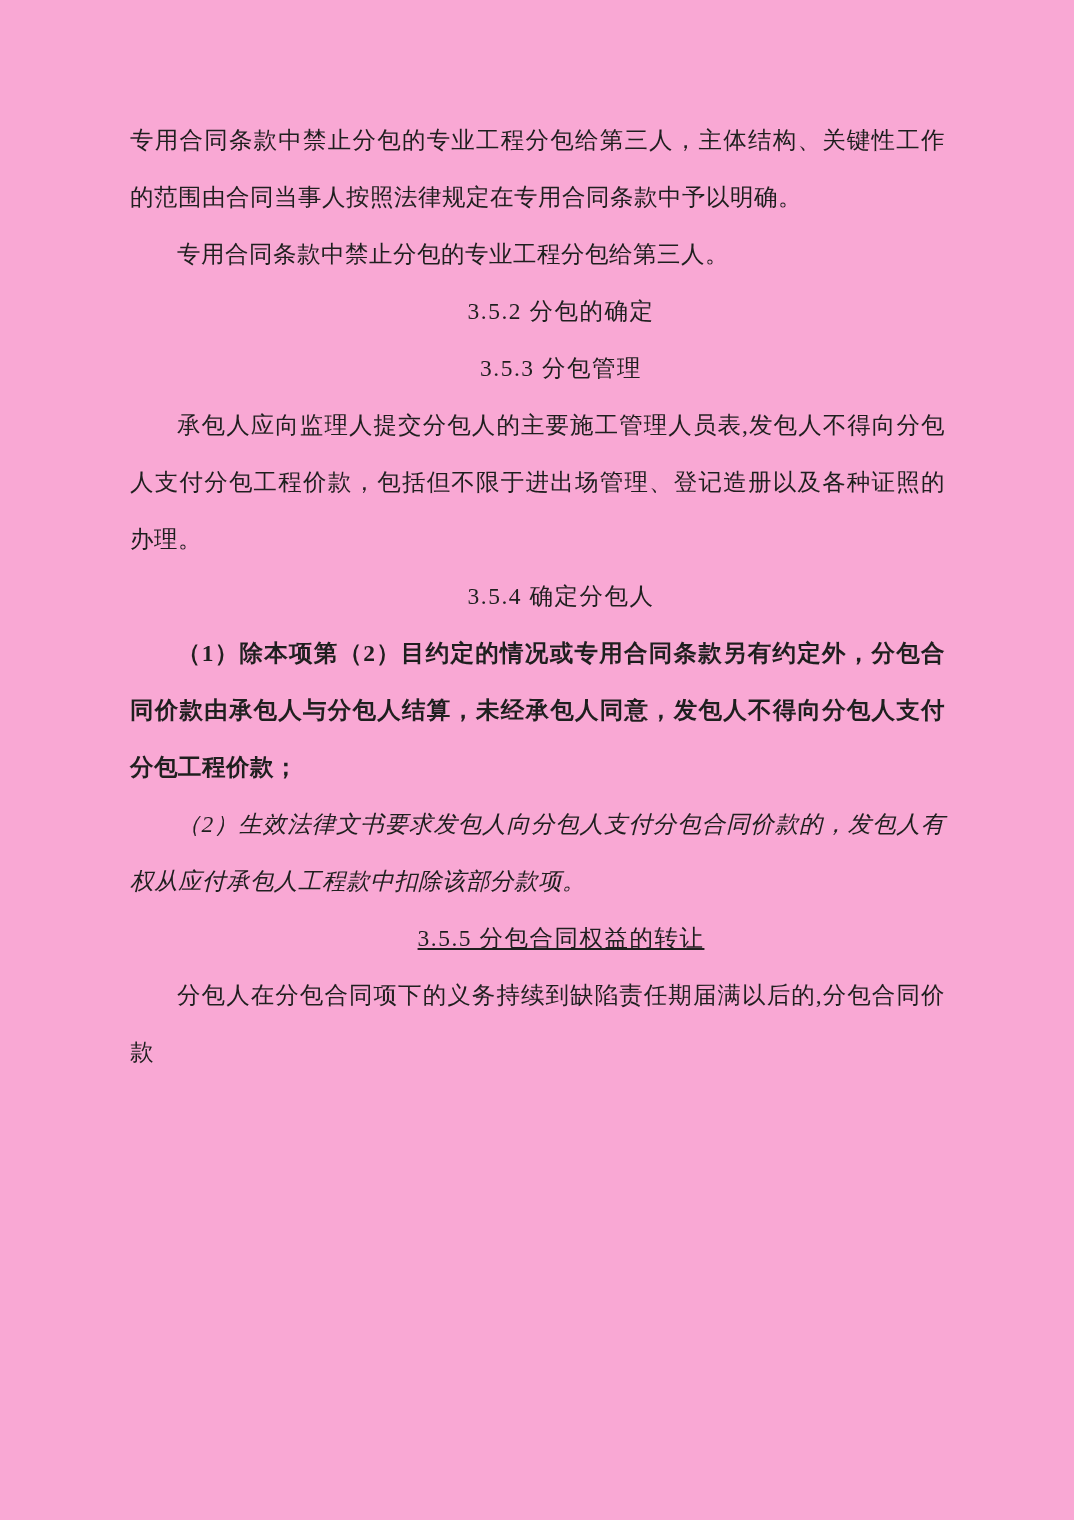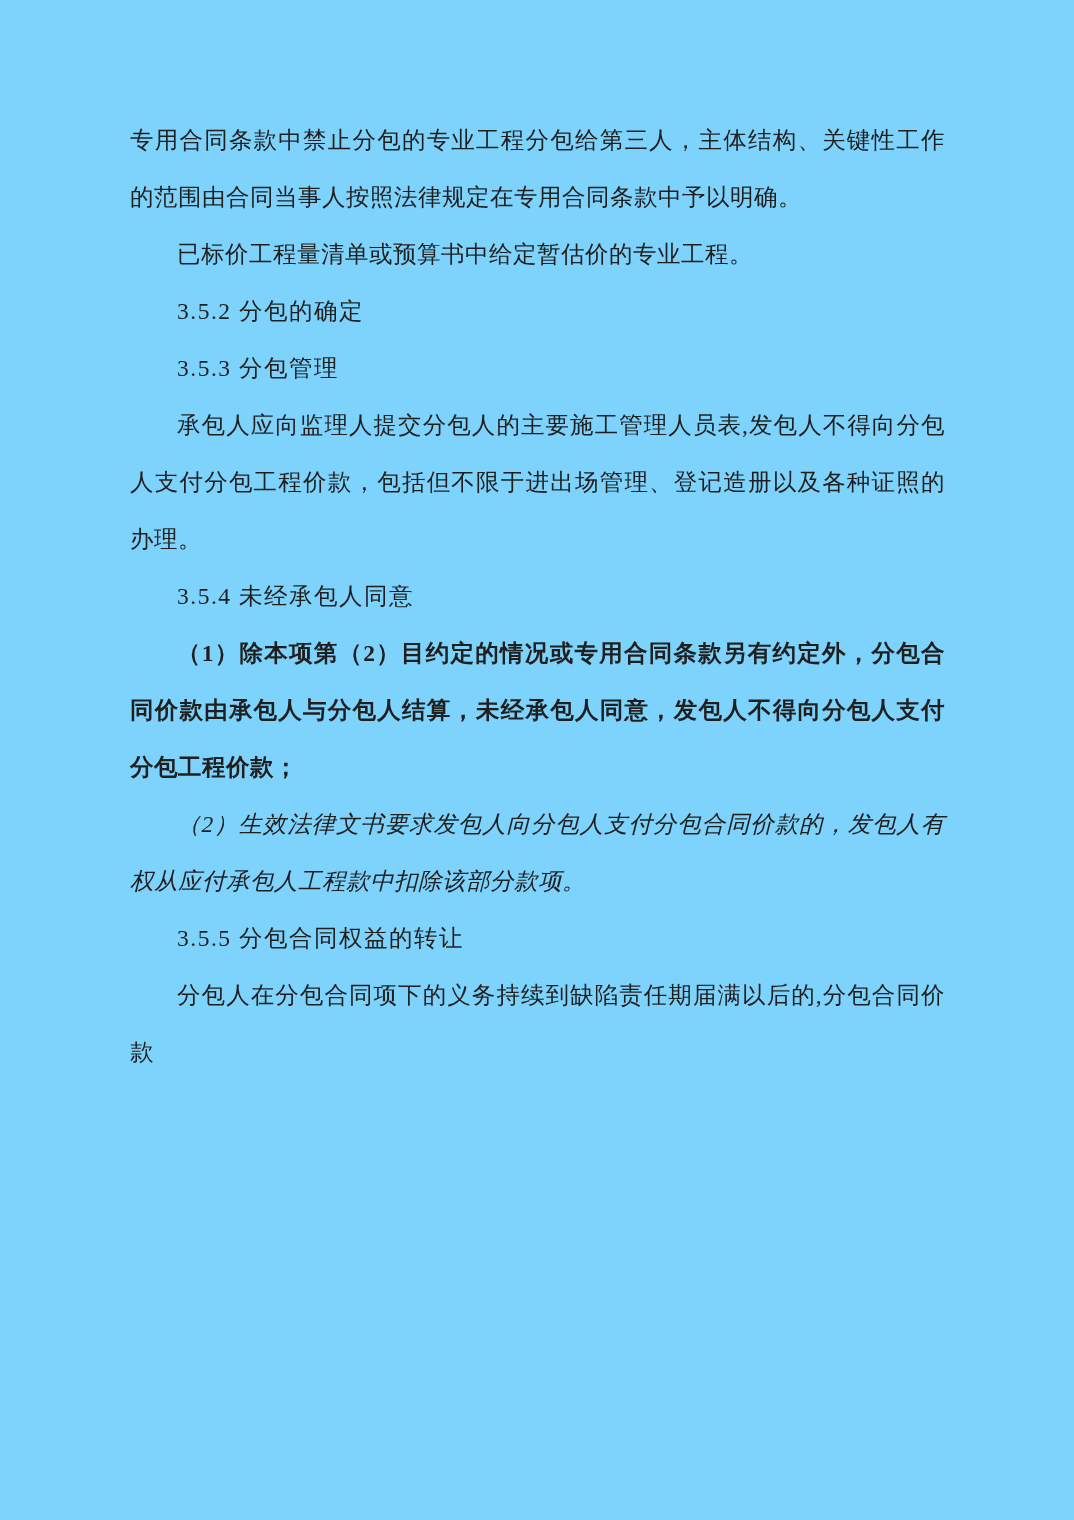--- a/index.html
+++ b/index.html
@@ -29,34 +29,34 @@
     color: #1f1f1f;
     text-align: justify;
     text-indent: 2em;
     word-break: break-all;
     font-weight: 400;
   }
   .doc p.no-indent {
     text-indent: 0;
   }
   .doc p.heading {
-    text-align: left;
+    text-align: center;
     letter-spacing: 1.5px;
   }
 </style>
 </head>
 <body>
 
-<main class="page" style="background: #7dd3fc;">
+<main class="page" style="background: #f9a8d4;">
   <div class="doc">
 
   <p class="body no-indent" style="color: rgb(31, 31, 31);">专用合同条款中禁止分包的专业工程分包给第三人，主体结构、关键性工作的范围由合同当事人按照法律规定在专用合同条款中予以明确。</p>
-      <p class="body" style="color: rgb(31, 31, 31);">已标价工程量清单或预算书中给定暂估价的专业工程。</p>
+      <p class="body" style="color: rgb(31, 31, 31);">专用合同条款中禁止分包的专业工程分包给第三人。</p>
       <p class="heading" style="color: rgb(31, 31, 31);">3.5.2 分包的确定</p>
       <p class="heading" style="color: rgb(31, 31, 31);">3.5.3 分包管理</p>
       <p class="body" style="color: rgb(31, 31, 31);">承包人应向监理人提交分包人的主要施工管理人员表,发包人不得向分包人支付分包工程价款，包括但不限于进出场管理、登记造册以及各种证照的办理。</p>
-      <p class="heading" style="color: rgb(31, 31, 31);">3.5.4 未经承包人同意</p>
+      <p class="heading" style="color: rgb(31, 31, 31);">3.5.4 确定分包人</p>
       <p class="body" style="color: rgb(31, 31, 31); font-weight: bold;">（1）除本项第（2）目约定的情况或专用合同条款另有约定外，分包合同价款由承包人与分包人结算，未经承包人同意，发包人不得向分包人支付分包工程价款；</p>
       <p class="body" style="color: rgb(31, 31, 31); font-style: italic;">（2）生效法律文书要求发包人向分包人支付分包合同价款的，发包人有权从应付承包人工程款中扣除该部分款项。</p>
-      <p class="heading" style="color: rgb(31, 31, 31);">3.5.5 分包合同权益的转让</p>
+      <p class="heading" style="color: rgb(31, 31, 31); text-decoration: underline;">3.5.5 分包合同权益的转让</p>
       <p class="body" style="color: rgb(31, 31, 31);">分包人在分包合同项下的义务持续到缺陷责任期届满以后的,分包合同价款</p>
     </div>
 </main>
 
 </body></html>

